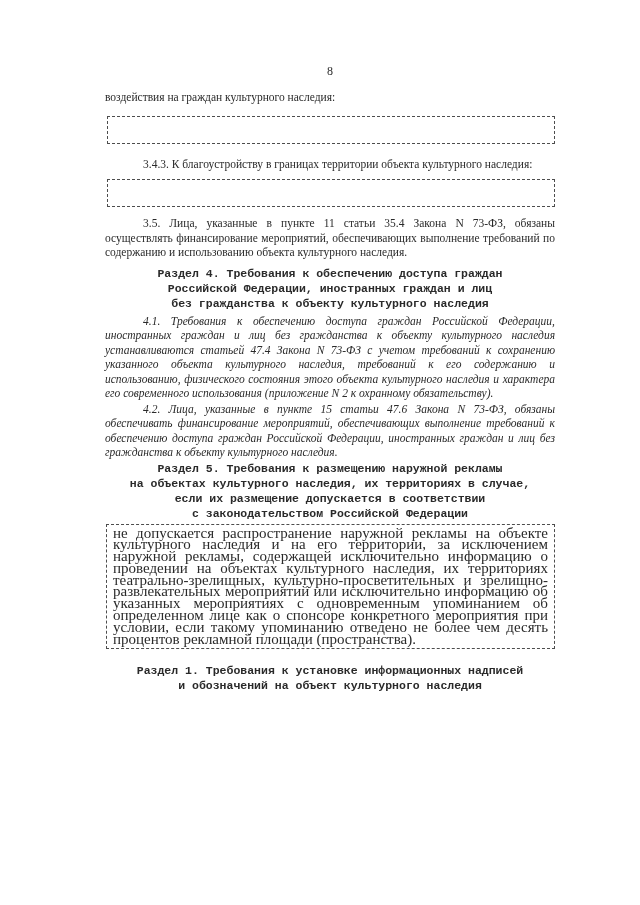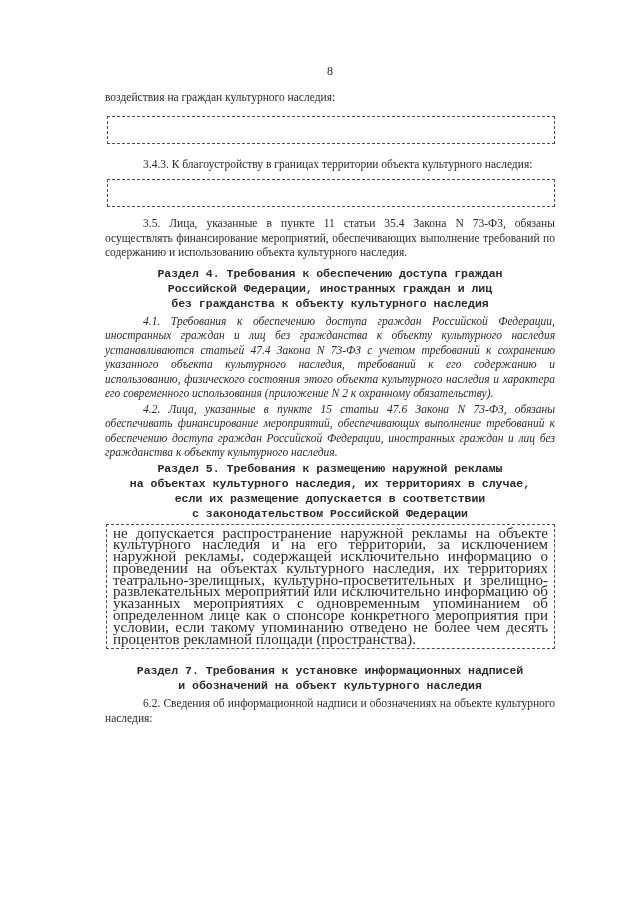--- a/index.html
+++ b/index.html
@@ -92,19 +92,18 @@
   <h2 class="section-heading mb-3">Раздел 5. Требования к размещению наружной рекламы
 на объектах культурного наследия, их территориях в случае,
 если их размещение допускается в соответствии
 с законодательством Российской Федерации</h2>
 
 
   <div class="text-box mb-14">
     <p class="box-text">не допускается распространение наружной рекламы на объекте культурного наследия и на его территории, за исключением наружной рекламы, содержащей исключительно информацию о проведении на объектах культурного наследия, их территориях театрально-зрелищных, культурно-просветительных и зрелищно-развлекательных мероприятий или исключительно информацию об указанных мероприятиях с одновременным упоминанием об определенном лице как о спонсоре конкретного мероприятия при условии, если такому упоминанию отведено не более чем десять процентов рекламной площади (пространства).</p>
   </div>
 
-  <h2 class="section-heading mb-3">Раздел 7. Требования к установке информационных надписей
+  <h2 class="section-heading mb-3">Раздел 1. Требования к установке информационных надписей
 и обозначений на объект культурного наследия</h2>
 
 
-  <p class="body-text">6.2. Сведения об информационной надписи и обозначениях на объекте культурного наследия:</p>
 
 </div>
 
 </body></html>

